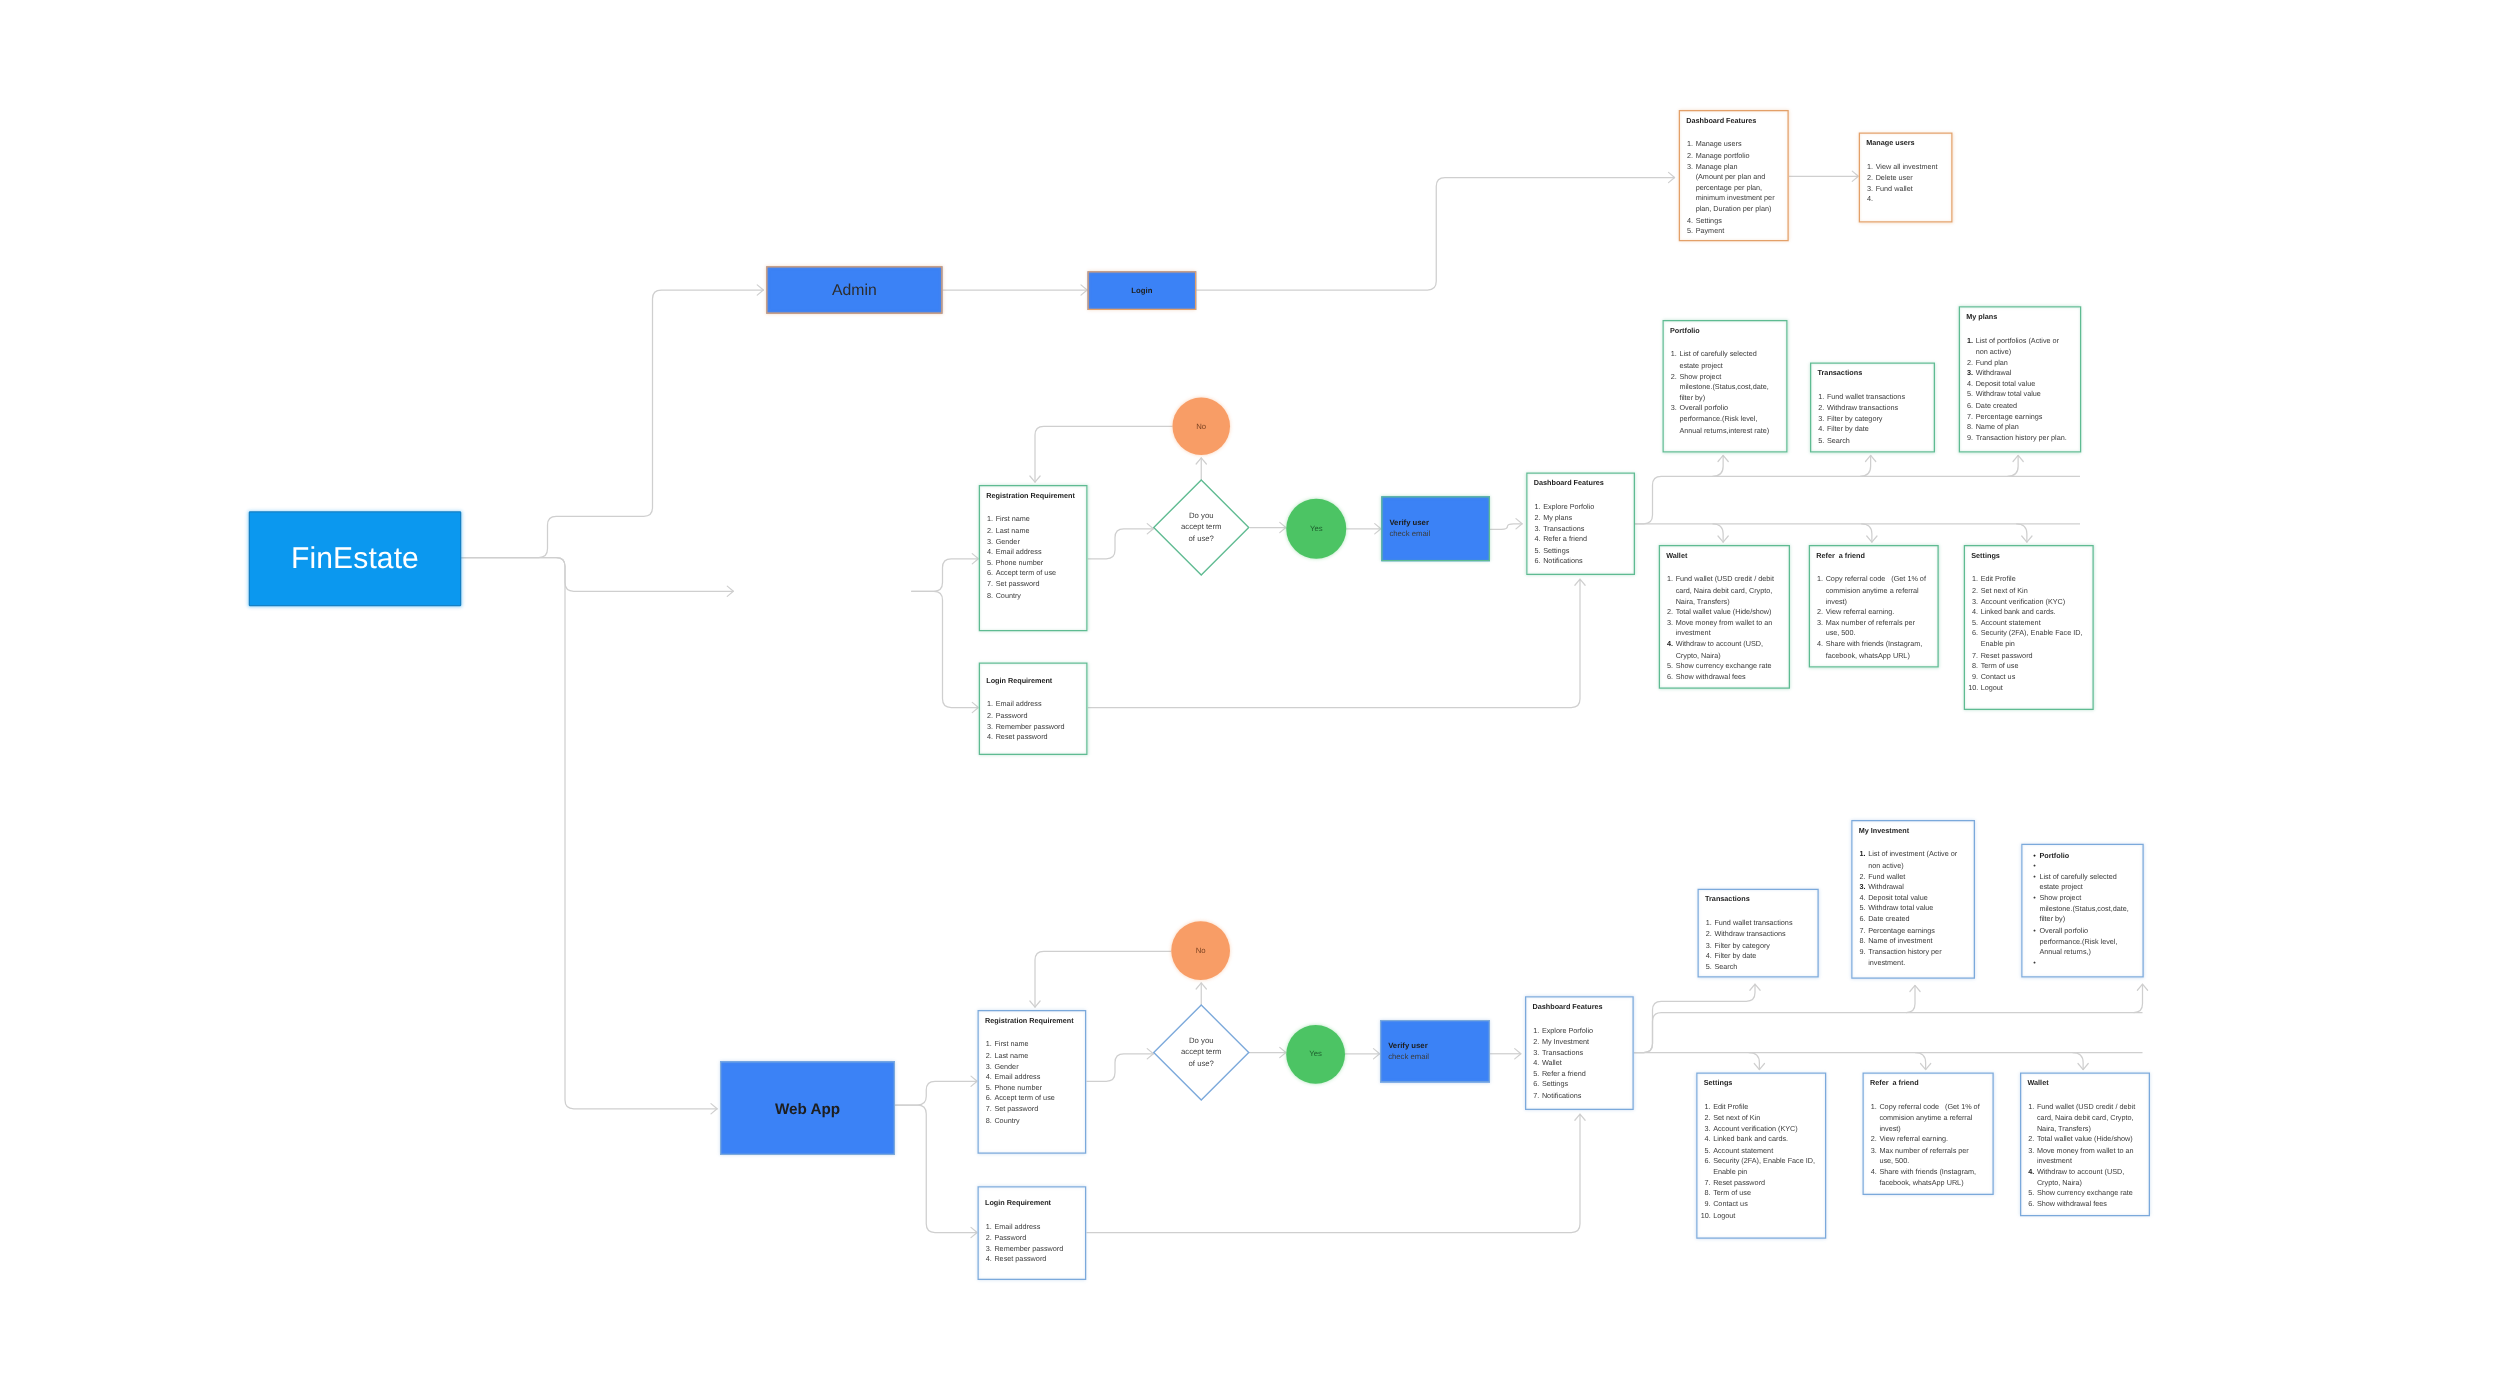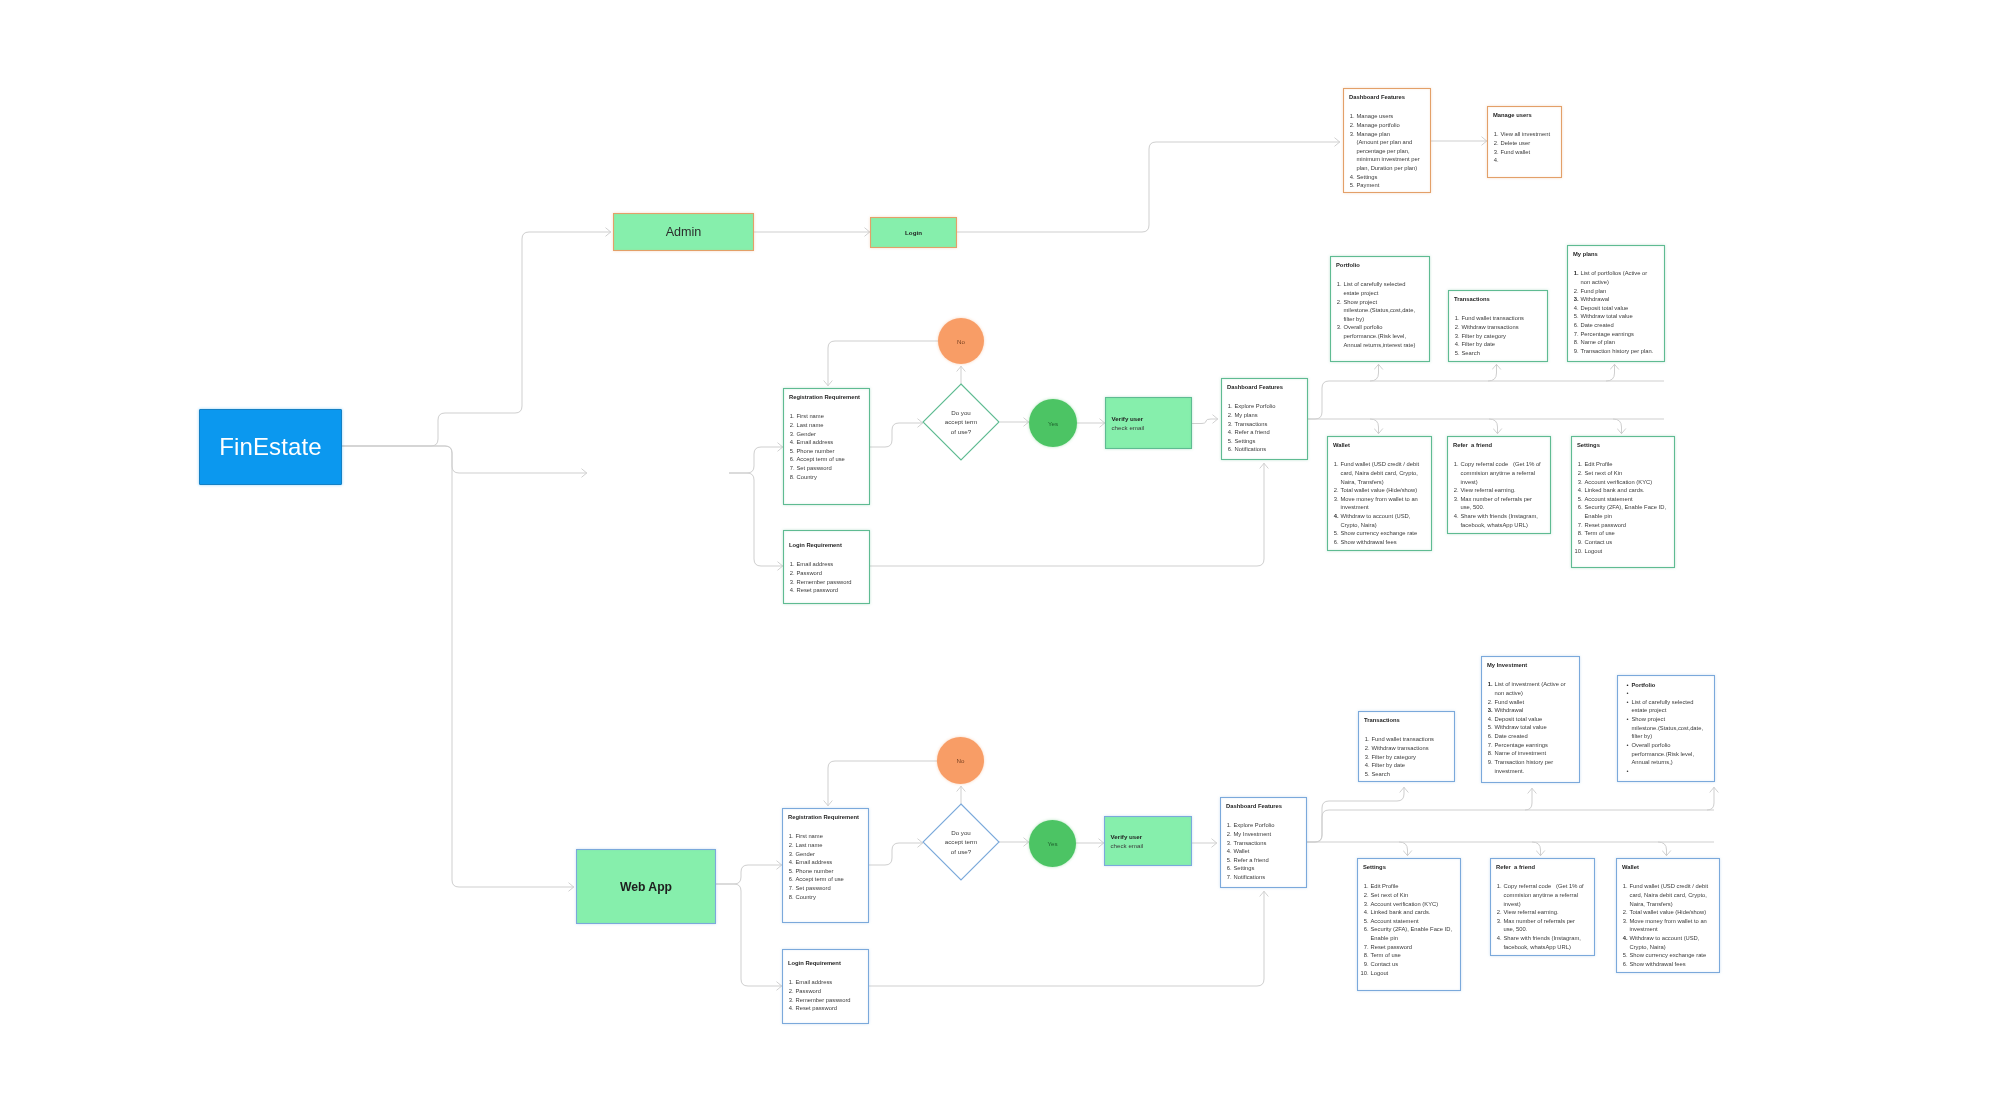--- a/index.html
+++ b/index.html
@@ -4,21 +4,21 @@
 <title>FinEstate App Flowchart</title>
 <style>
   html,body{margin:0;padding:0;background:#fff;}
   body{width:2000px;height:1112px;overflow:hidden;
        font-family:"Liberation Sans", sans-serif;
        -webkit-font-smoothing:antialiased;-moz-osx-font-smoothing:grayscale;
        text-rendering:optimizeLegibility;}
   #canvas{position:relative;width:2000px;height:1112px;background:#ffffff;
           filter:opacity(1);}
   svg#links{position:absolute;left:0;top:0;width:2000px;height:1112px;}
-  .node{position:absolute;box-sizing:border-box;background:#86efac;}
+  .node{position:absolute;box-sizing:border-box;background:#3b82f6;}
   .rect{border:1px solid #5fbb92;box-shadow:0 0 2.5px rgba(95,187,146,0.42), inset 0 0 2px rgba(95,187,146,0.3);}
   .rect.blue{border-color:#7ba9db;box-shadow:0 0 2.5px rgba(123,169,219,0.38), inset 0 0 2px rgba(123,169,219,0.28);justify-content:center;}
   .rect.orange{border-color:#e3a069;box-shadow:0 0 2.5px rgba(227,160,105,0.38), inset 0 0 2px rgba(227,160,105,0.28);}
   .card{position:absolute;box-sizing:border-box;background:#fff;border:1px solid #5fbb92;
         box-shadow:0 0 2.5px rgba(95,187,146,0.42), inset 0 0 2px rgba(95,187,146,0.3);}
   .card.blue{border-color:#7ba9db;box-shadow:0 0 2.5px rgba(123,169,219,0.38), inset 0 0 2px rgba(123,169,219,0.28);}
   .card.orange{border-color:#e3a069;box-shadow:0 0 2.5px rgba(227,160,105,0.38), inset 0 0 2px rgba(227,160,105,0.28);}
   .card .ttl{position:absolute;font-size:5.8px;font-weight:bold;color:#1e1e1e;
              line-height:1;white-space:pre;}
   .card ol,.card ul{position:absolute;margin:0;padding:0;list-style:none;}
@@ -93,21 +93,21 @@
       <path d="M869,986 L1257,986 Q1264,986 1264,979 L1264,891" fill="none" stroke="#cfcfcf" stroke-width="1" marker-end="url(#ah)"></path>
       <path d="M1307,842 L1315,842 Q1322,842 1322,835 L1322,808 Q1322,801 1329,801 L1397,801 Q1404,801 1404,794 L1404,787" fill="none" stroke="#cfcfcf" stroke-width="1" marker-end="url(#ah)"></path>
       <path d="M1307,842 L1315,842 Q1322,842 1322,835 L1322,817 Q1322,810 1329,810 L1714,810" fill="none" stroke="#cfcfcf" stroke-width="1"></path>
       <path d="M1525,810 Q1532,810 1532,803 L1532,788" fill="none" stroke="#cfcfcf" stroke-width="1" marker-end="url(#ah)"></path>
       <path d="M1707,810 Q1714,810 1714,803 L1714,787" fill="none" stroke="#cfcfcf" stroke-width="1" marker-end="url(#ah)"></path>
       <path d="M1307,842 L1714,842" fill="none" stroke="#cfcfcf" stroke-width="1"></path>
       <path d="M1399,842 Q1407.5,842 1407.5,850 L1407.5,856" fill="none" stroke="#cfcfcf" stroke-width="1" marker-end="url(#ah)"></path>
       <path d="M1532,842 Q1540.5,842 1540.5,850 L1540.5,856" fill="none" stroke="#cfcfcf" stroke-width="1" marker-end="url(#ah)"></path>
       <path d="M1658,842 Q1666.5,842 1666.5,850 L1666.5,856" fill="none" stroke="#cfcfcf" stroke-width="1" marker-end="url(#ah)"></path>
     </svg>
-<div class="node hero" style="left:199px;top:409px;width:143px;height:76px;">
+<div class="node hero" style="left:199px;top:409px;width:170px;height:76px;">
       <span class="lbl">FinEstate</span>
     </div>
 <div class="node rect orange reg plain" style="left:613px;top:213px;width:141px;height:38px;">
       <span class="lbl">Admin</span>
     </div>
 <div class="node rect orange tiny" style="left:870px;top:217px;width:87px;height:31px;">
       <span class="lbl">Login</span>
     </div>
 <div class="card orange" style="left:1343px;top:88px;width:88px;height:105px;">
       <div class="ttl" style="left:5px;top:5.5px;">Dashboard Features</div>

